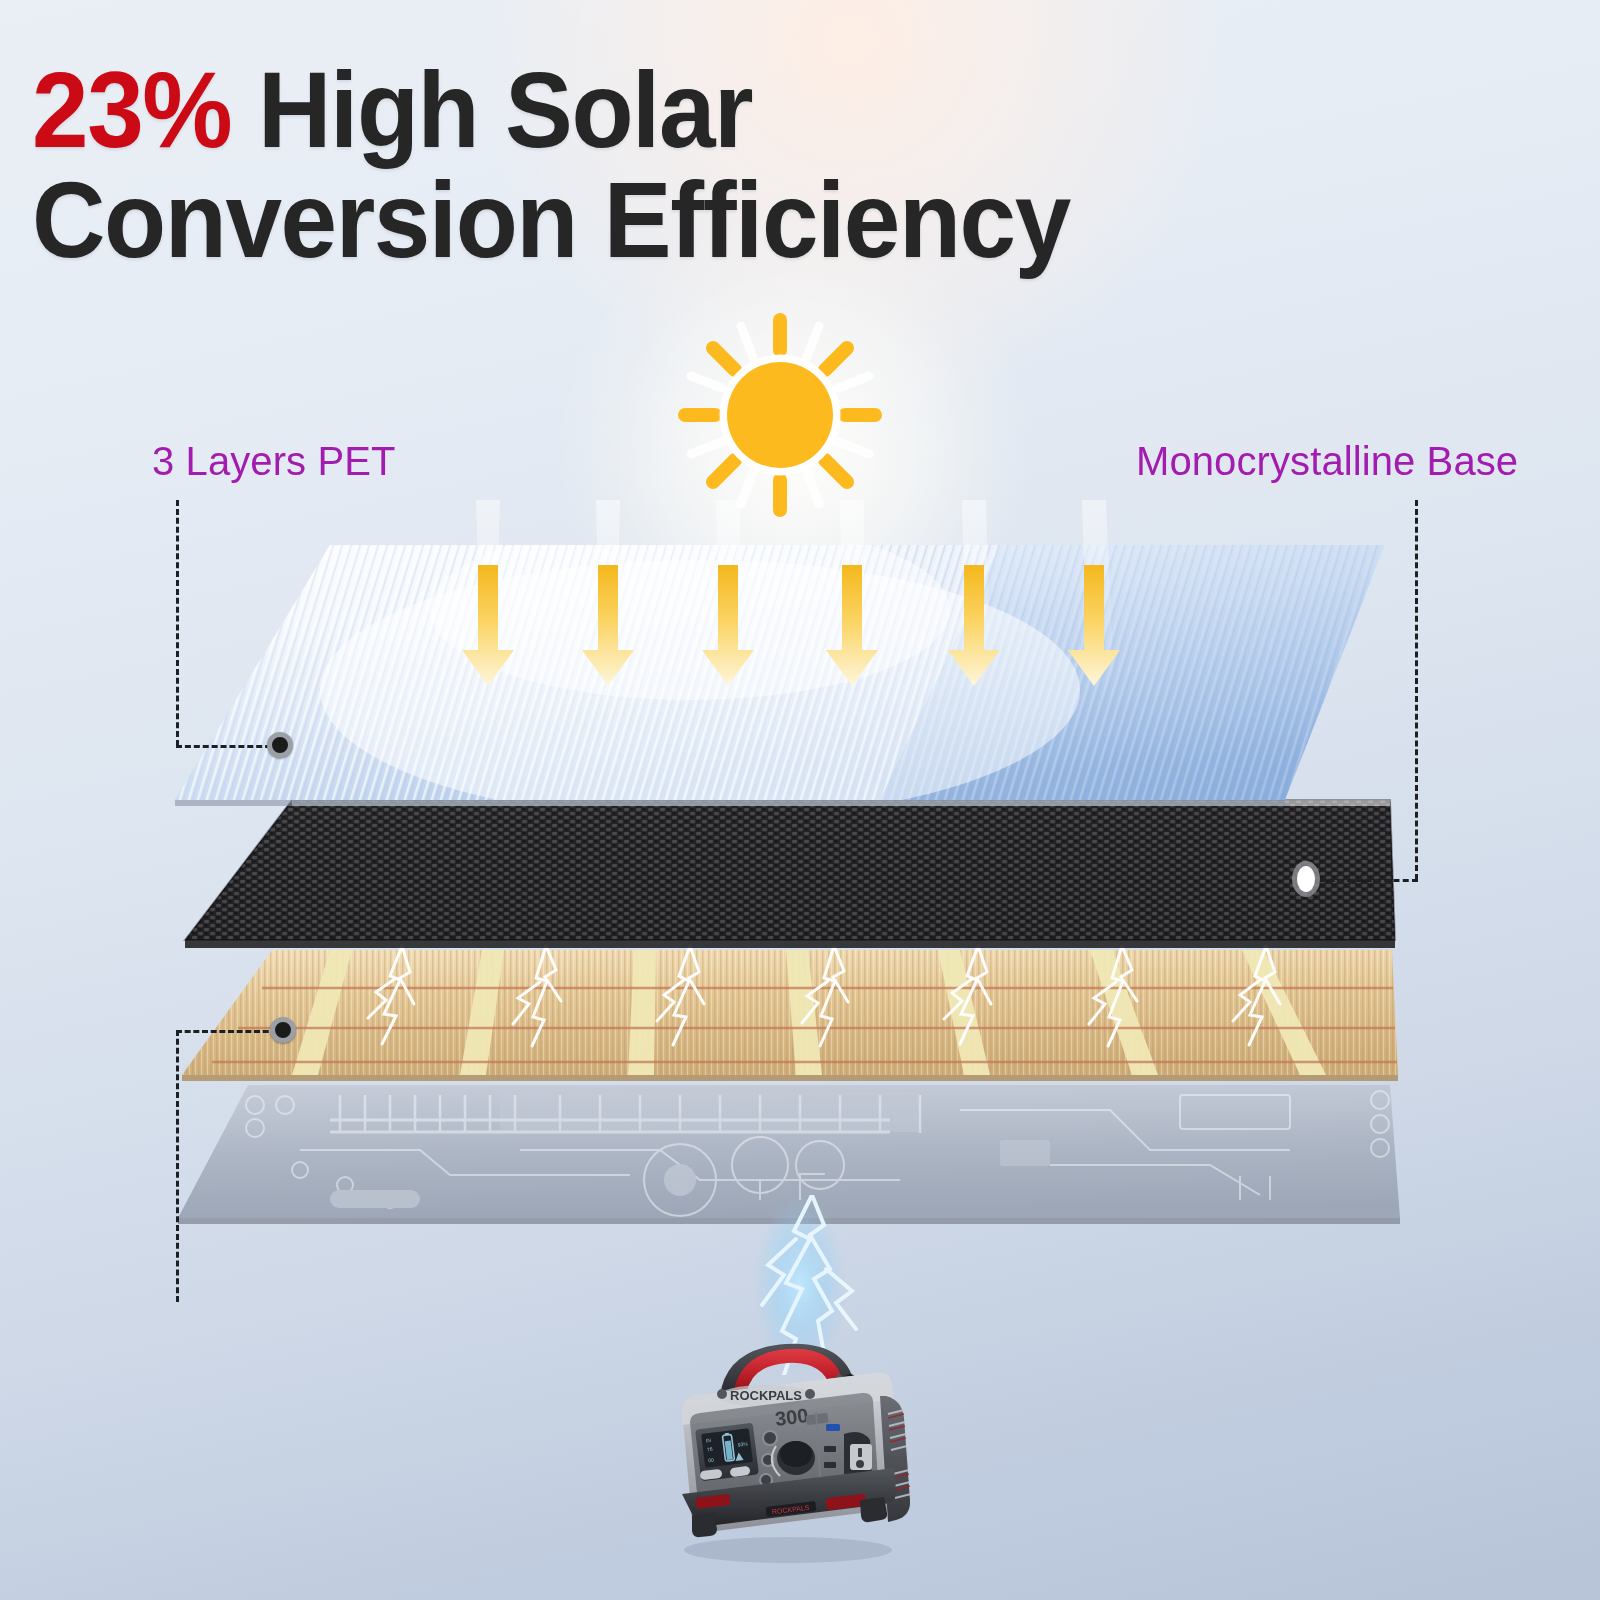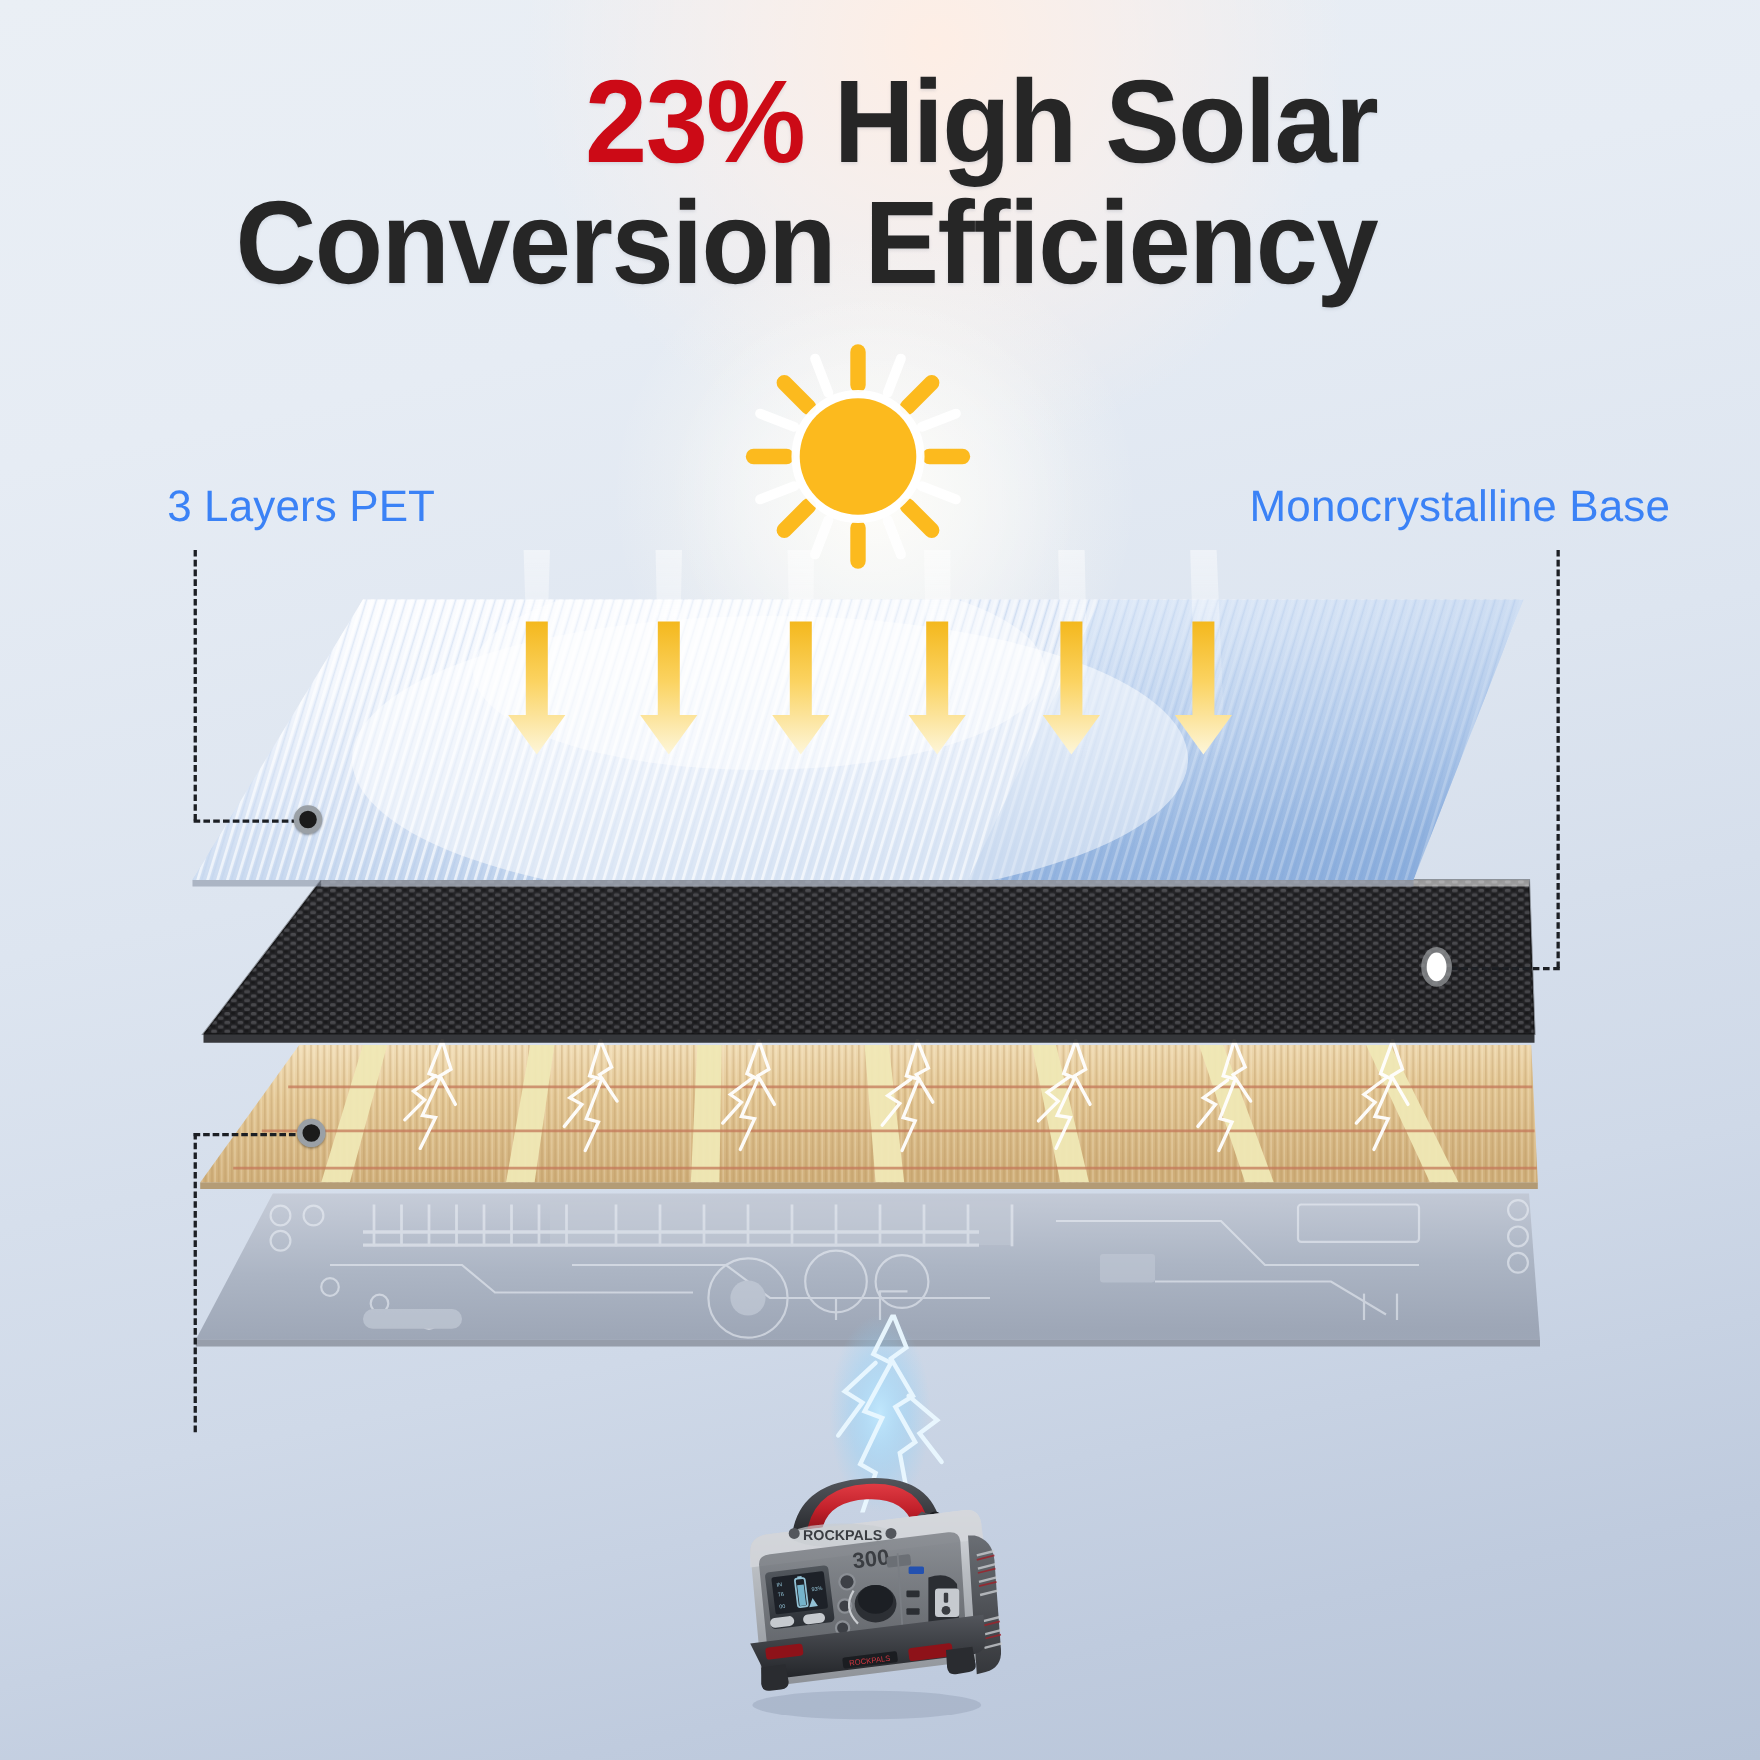--- a/index.html
+++ b/index.html
@@ -22,33 +22,33 @@
   #amb-sun-halo2 {
     left:600px; top:255px; width:390px; height:390px;
     background:radial-gradient(circle at 50% 50%, rgba(255,255,255,.6) 0%, rgba(255,255,255,0) 68%);
   }
   #amb-lower {
     left:330px; top:560px; width:940px; height:420px;
     background:radial-gradient(ellipse at 50% 40%, rgba(255,255,255,.55) 0%, rgba(255,255,255,0) 68%);
   }
   
   #title-block {
-    position:absolute; left:0; top:55px; width:1284px; text-align:right;
+    position:absolute; left:0; top:55px; width:1284px; text-align:left;
     line-height:1.03; z-index:20;
   }
   .title-line {
     font-weight:bold; font-size:107px; letter-spacing:-1.5px;
     color:#262626; white-space:nowrap;
     text-shadow:0 2px 3px rgba(120,130,150,.20);
     transform:scaleX(.95); transform-origin:center;
   }
   .title-accent { color:#cc0a16; }
   
   .callout-label {
-    position:absolute; font-size:40px; color:#3b82f6; line-height:1.28;
+    position:absolute; font-size:40px; color:#a21caf; line-height:1.28;
     white-space:nowrap; z-index:25; letter-spacing:.1px;
   }
   #label-pet   { left:152px; top:436px; }
   #label-mono  { left:1136px; top:436px; }
   #label-base  { left:150px; top:1310px; }
   
   .lead { position:absolute; z-index:24; }
   .lead-v { border-left:3px dashed #1c1f24; }
   .lead-h { border-top:3px dashed #1c1f24; }
   #lead-pet-v  { left:176px;  top:500px;  height:246px; }

